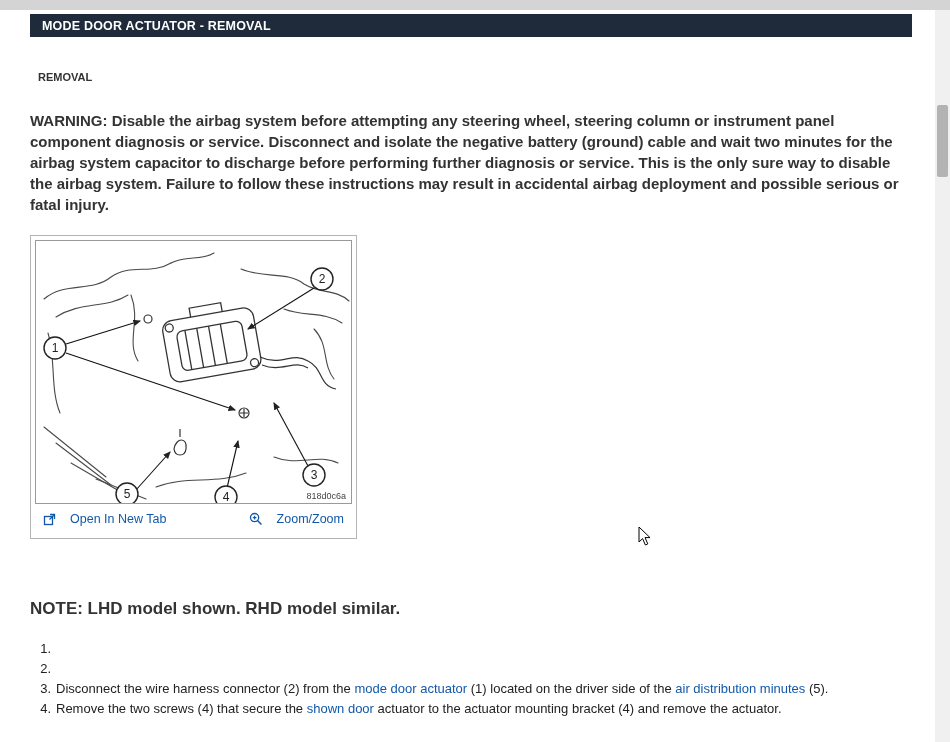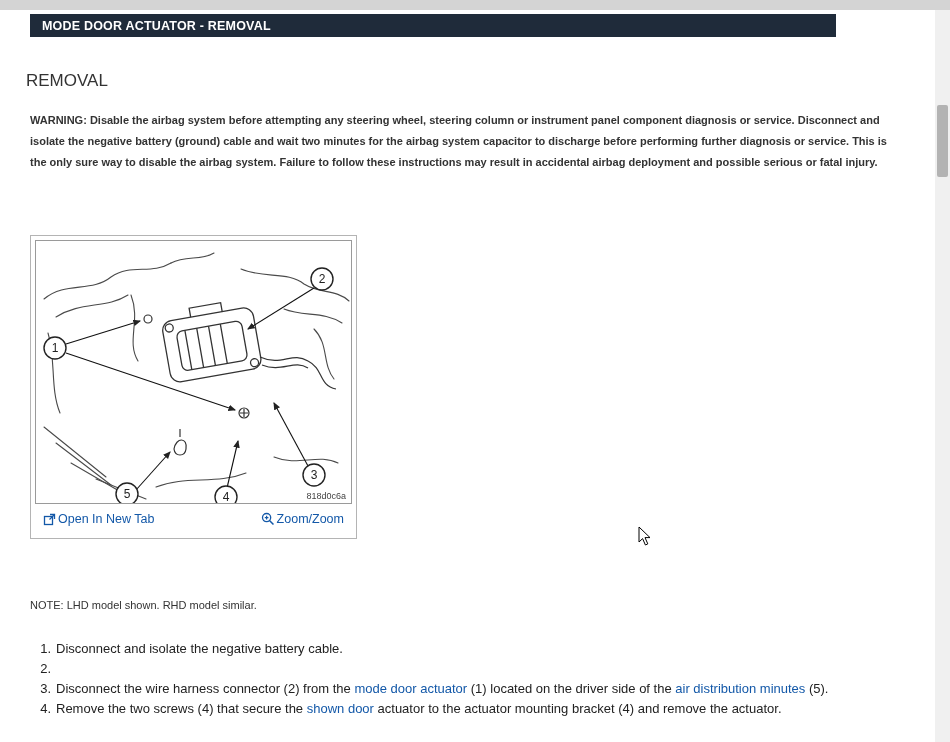--- a/index.html
+++ b/index.html
@@ -8,61 +8,61 @@
     width:950px; height:742px; position:relative; overflow:hidden;
     background:#ffffff;
     font-family:"Liberation Sans", sans-serif;
     color:#333;
   }
   .top-strip {
     position:absolute; top:0; left:0; width:950px; height:10px;
     background:#d4d4d4;
   }
   .header-bar {
-    position:absolute; top:14px; left:30px; width:806px; height:23px;
+    position:absolute; top:14px; left:30px; width:882px; height:23px;
     background:#1f2b3a; color:#ffffff;
     font-size:12.5px; font-weight:bold;
     display:flex; align-items:center; padding-left:12px;
     letter-spacing:.2px;
   }
   .scrollbar-track {
     position:absolute; top:10px; right:0; width:15px; height:732px;
     background:#f0f0f0;
   }
   .scrollbar-thumb {
     position:absolute; top:95px; left:2px; width:11px; height:72px;
     background:#b3b3b3; border-radius:2px;
   }
   .removal-heading {
-    position:absolute; top:71px; left:26px;
-    font-size:17px; font-weight:normal; color:#333;
+    position:absolute; top:71px; left:38px;
+    font-size:11px; font-weight:bold; color:#333;
   }
   .warning-text {
     position:absolute; top:110px; left:30px; width:870px;
-    font-size:11px; font-weight:bold; color:#333; line-height:21px;
+    font-size:15px; font-weight:bold; color:#333; line-height:21px;
   }
   .figure-box {
     position:absolute; top:235px; left:30px; width:327px;
     border:1px solid #b4b4b4; background:#fff; padding:4px;
   }
   .figure-image {
     width:100%; height:264px; border:1px solid #9a9a9a; background:#fff;
     position:relative; overflow:hidden;
   }
   .figure-footer {
     height:30px; display:flex; align-items:center;
     justify-content:space-between; padding:0 8px;
   }
   .fig-link {
     color:#1358a8; font-size:12.5px; text-decoration:none; cursor:pointer;
-    display:inline-flex; align-items:center; gap:2px;
+    display:inline-flex; align-items:center; gap:14px;
   }
   .note-text {
     position:absolute; top:599px; left:30px;
-    font-size:11px; font-weight:normal; color:#333;
+    font-size:17px; font-weight:bold; color:#333;
   }
   .steps {
     position:absolute; top:639px; left:34px; width:880px;
     font-size:13px; color:#222; line-height:20px;
   }
   .step-row { display:flex; }
   .step-num { width:17px; text-align:right; margin-right:5px; flex:0 0 auto; }
   .step-text a, a.inline-link {
     color:#1358a8; text-decoration:none; cursor:pointer;margin-top:12px;
   }
@@ -194,23 +194,20 @@
       <span>Zoom/Zoom</span>
     </a>
   </div>
 </div>
 
 <div class="note-text">NOTE:  LHD model shown. RHD model similar.</div>
 
 <div class="steps">
   <div class="step-row">
     <span class="step-num">1.</span>
-    <span class="step-text">
-      <span>Disconnect and isolate the negative battery cable.</span>
-    </span>
   </div>
   <div class="step-row">
     <span class="step-num">2.</span>
   </div>
   <div class="step-row">
     <span class="step-num">3.</span>
     <span class="step-text">
       <span>Disconnect the wire harness connector (2) from the </span><a class="inline-link">mode door actuator</a><span> (1) located on the driver side of the </span><a class="inline-link">air distribution minutes</a><span> (5).</span>
     </span>
   </div>

